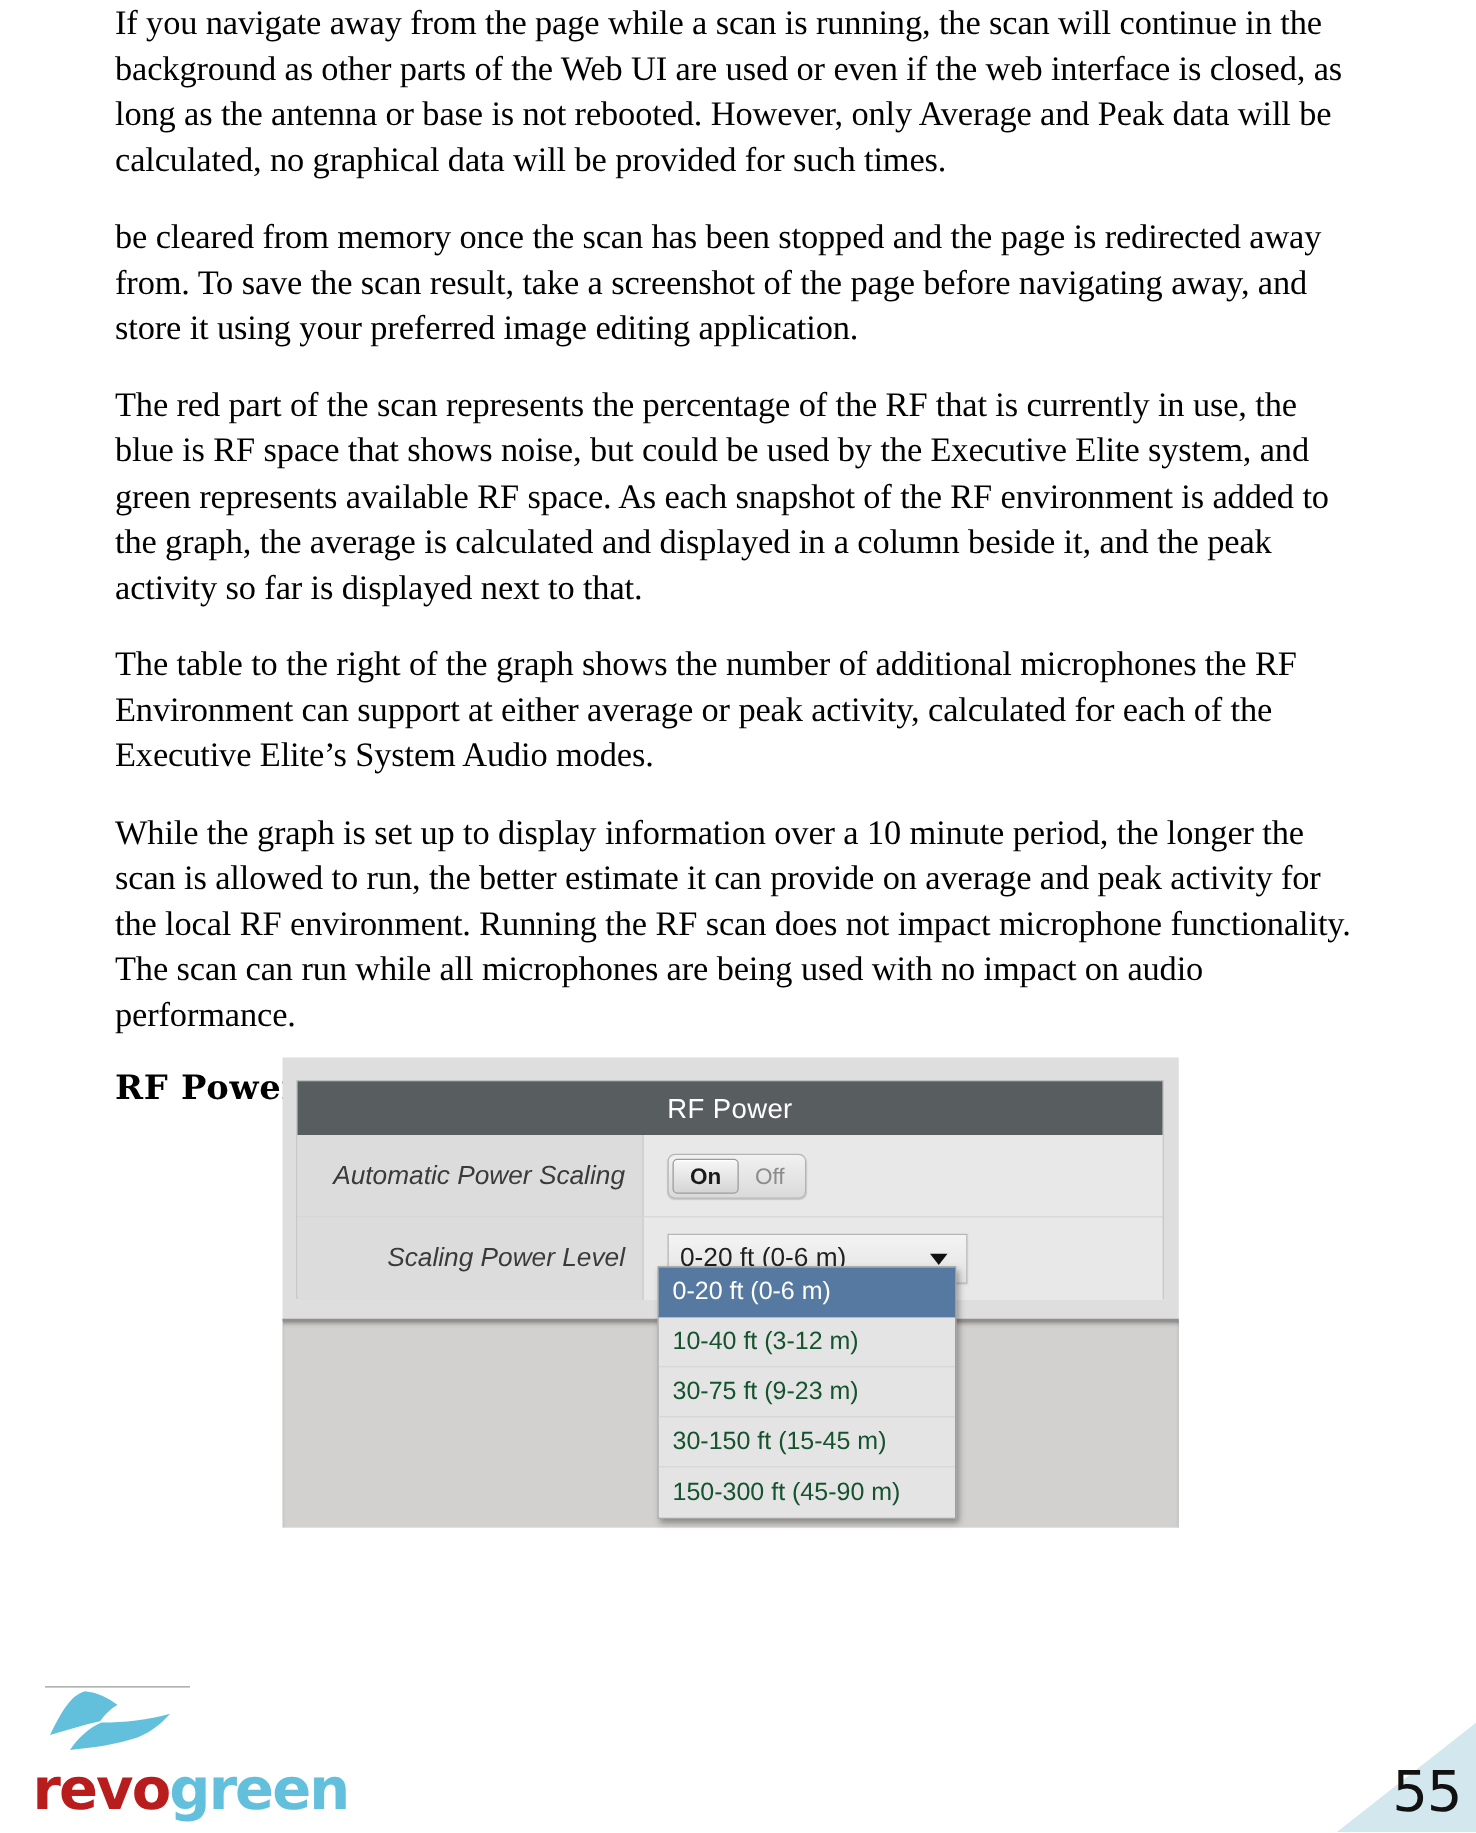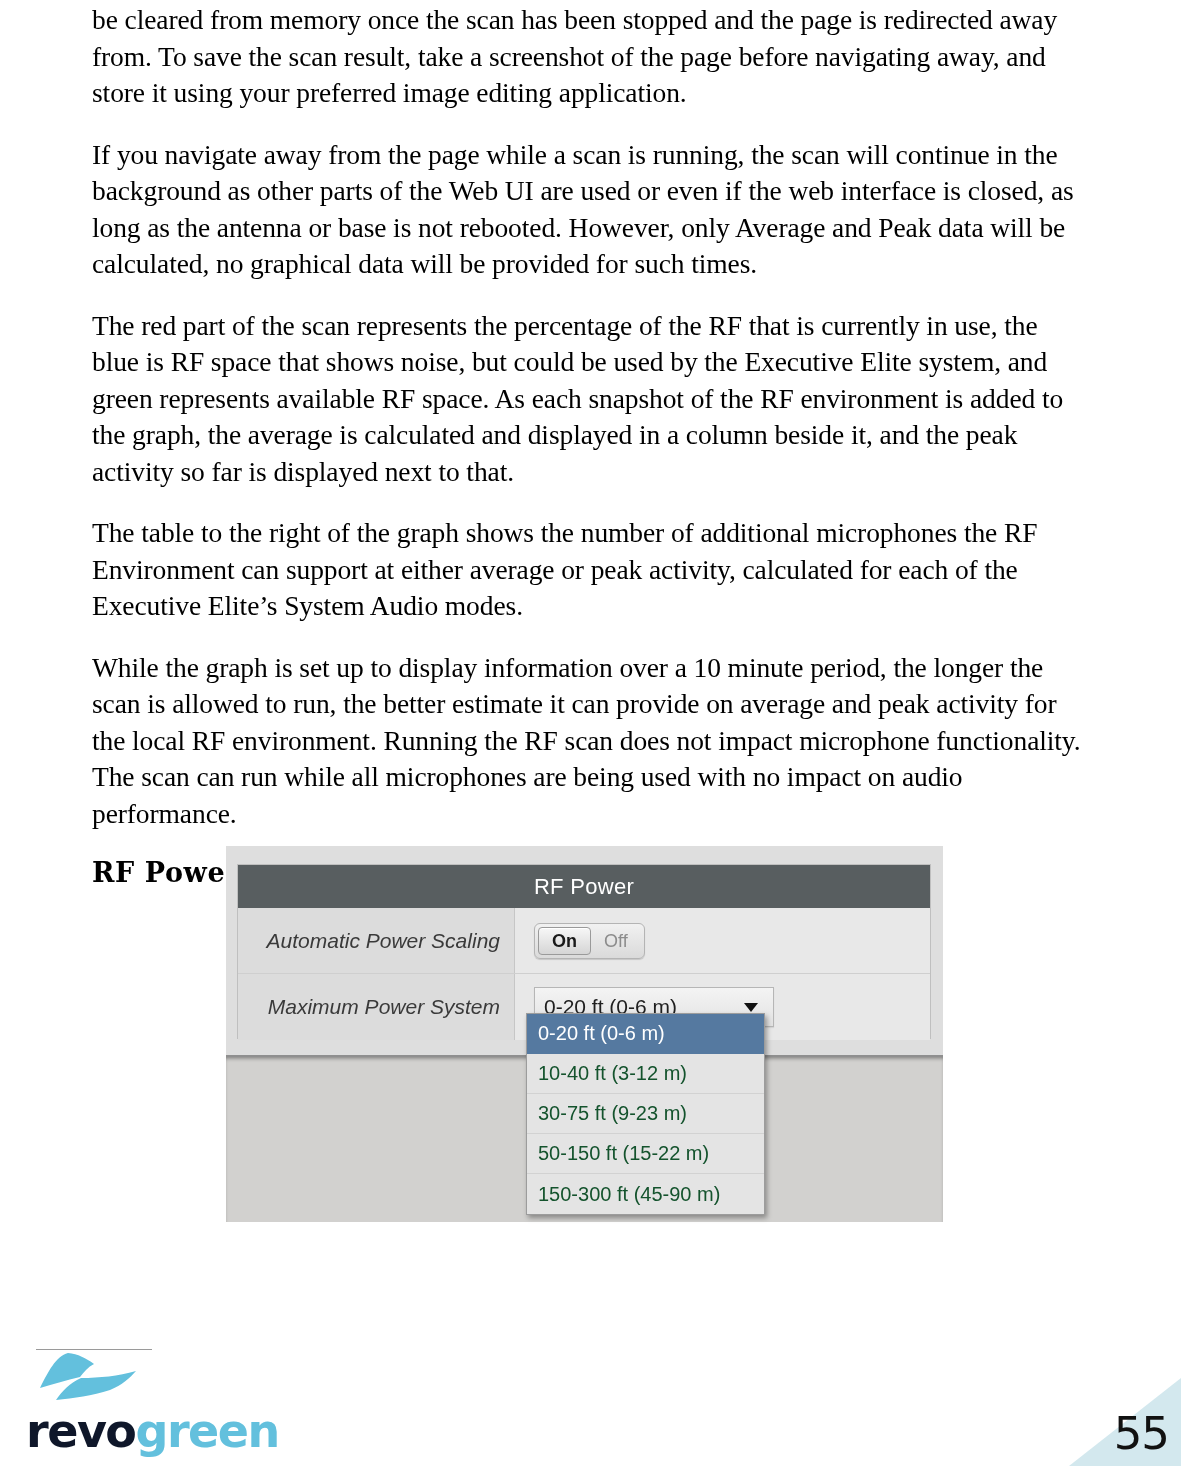--- a/index.html
+++ b/index.html
@@ -226,21 +226,21 @@
   .logo-word {
     position: absolute;
     left: 0;
     top: 58px;
     font-family: "DejaVu Sans", sans-serif;
     font-weight: bold;
     font-size: 46px;
     letter-spacing: -1.5px;
     line-height: 46px;
   }
-  .logo-revo { color: #0f172a; }
+  .logo-revo { color: #b91c1c; }
   .logo-labs { color: #63c0dd; }
 
   .page-corner {
     position: absolute;
     right: 0;
     bottom: 0;
     width: 112px;
     height: 88px;
     background: #d3e8ee;
     clip-path: polygon(100% 0, 100% 100%, 0 100%);
@@ -257,22 +257,22 @@
     letter-spacing: -1px;
   }
 </style>
 </head>
 <body>
 
 <div class="page">
 
   <div class="body-col">
 
+    <p class="para">If you navigate away from the page while a scan is running, the scan will continue in the background as other parts of the Web UI are used or even if the web interface is closed, as long as the antenna or base is not rebooted.  However, only Average and Peak data will be calculated, no graphical data will be provided for such times.</p>
     <p class="para first">be cleared from memory once the scan has been stopped and the page is redirected away from.  To save the scan result, take a screenshot of the page before navigating away, and store it using your preferred image editing application.</p>
-    <p class="para">If you navigate away from the page while a scan is running, the scan will continue in the background as other parts of the Web UI are used or even if the web interface is closed, as long as the antenna or base is not rebooted.  However, only Average and Peak data will be calculated, no graphical data will be provided for such times.</p>
     <p class="para">The red part of the scan represents the percentage of the RF that is currently in use, the blue is RF space that shows noise, but could be used by the Executive Elite system, and green represents available RF space.  As each snapshot of the RF environment is added to the graph, the average is calculated and displayed in a column beside it, and the peak activity so far is displayed next to that.</p>
     <p class="para">The table to the right of the graph shows the number of additional microphones the RF Environment can support at either average or peak activity, calculated for each of the Executive Elite’s System Audio modes.</p>
     <p class="para">While the graph is set up to display information over a 10 minute period, the longer the scan is allowed to run, the better estimate it can provide on average and peak activity for the local RF environment.  Running the RF scan does not impact microphone functionality.  The scan can run while all microphones are being used with no impact on audio performance.</p>
 
     <h2 class="section-heading">RF Power</h2>
 
   </div>
 
   <div class="ui-shot">
 
@@ -288,36 +288,36 @@
         <div class="row-label">Automatic Power Scaling</div>
         <div class="row-control">
           <div class="toggle">
             <span class="toggle-opt active">On</span>
             <span class="toggle-opt">Off</span>
           </div>
         </div>
       </div>
 
       <div class="panel-row">
-        <div class="row-label">Maximum Power System</div>
+        <div class="row-label">Scaling Power Level</div>
         <div class="row-control">
           <div class="select-box">
             <span>0-20 ft (0-6 m)</span>
             <span class="caret"></span>
           </div>
         </div>
       </div>
 
     </div>
 
     <div class="dropdown">
       <div class="dd-item selected">0-20 ft (0-6 m)</div>
       <div class="dd-item">10-40 ft (3-12 m)</div>
       <div class="dd-item">30-75 ft (9-23 m)</div>
-      <div class="dd-item">50-150 ft (15-22 m)</div>
+      <div class="dd-item">30-150 ft (15-45 m)</div>
       <div class="dd-item">150-300 ft (45-90 m)</div>
     </div>
 
   </div>
 
 
   <div class="footer-rule"></div>
 
   <div class="logo">
     <svg width="176" height="62" viewBox="0 0 176 62">

